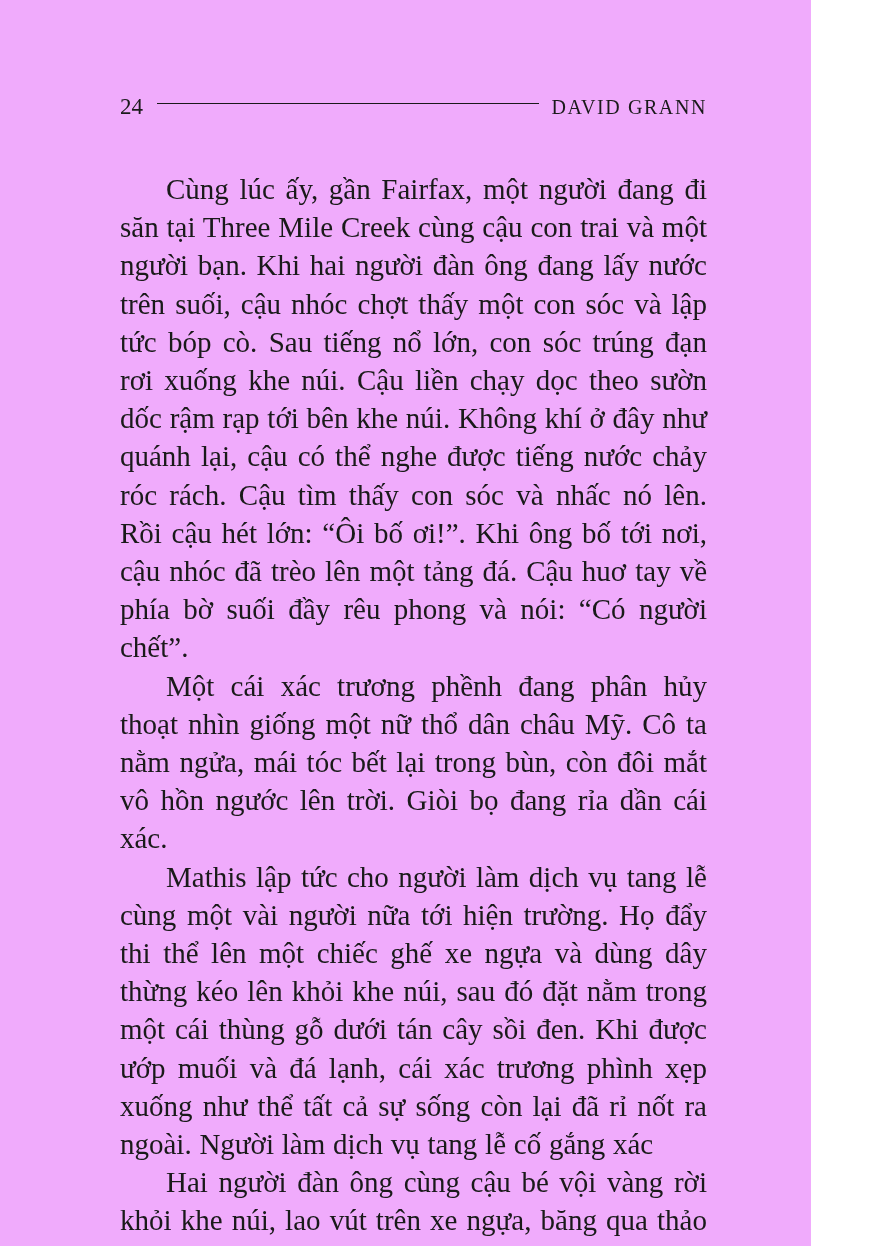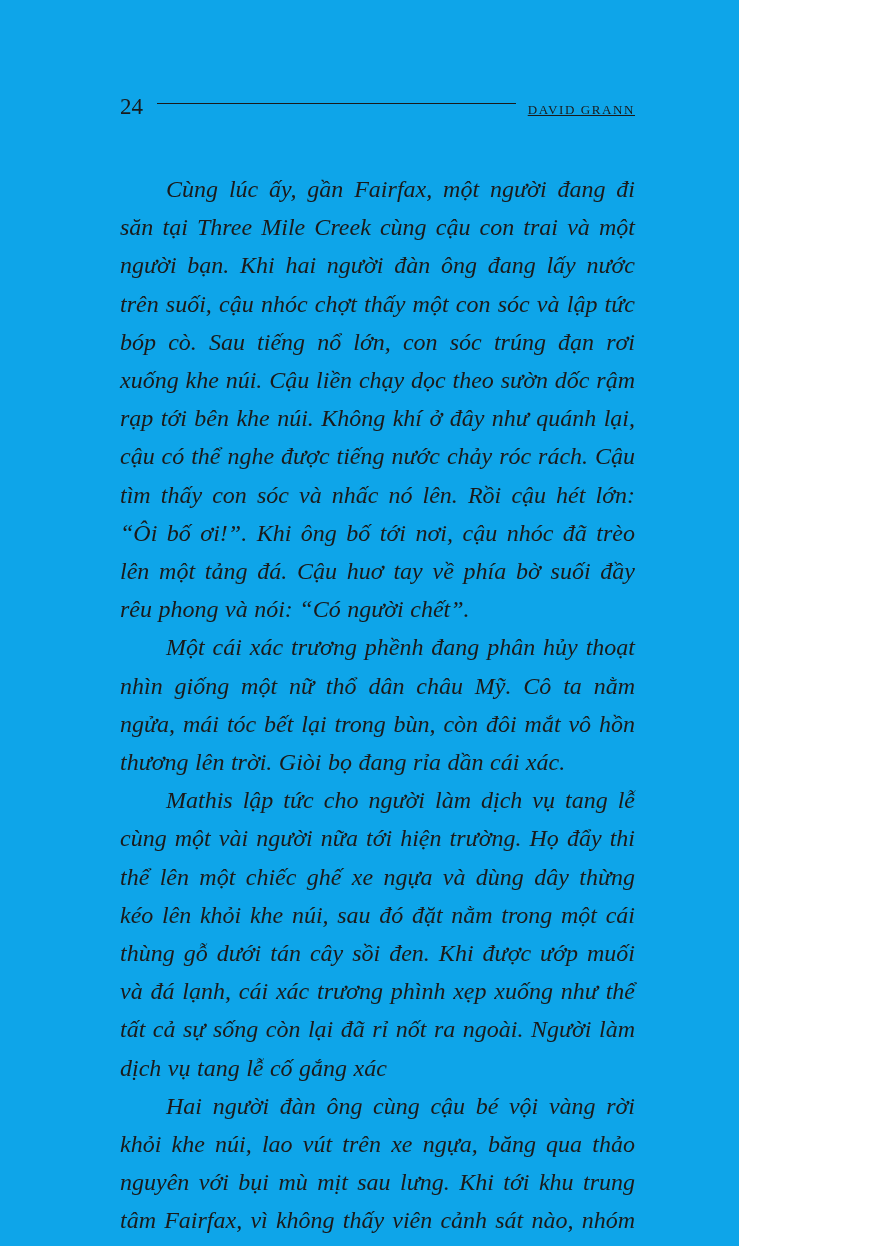--- a/index.html
+++ b/index.html
@@ -2,23 +2,23 @@
 <html><head>
   <meta charset="utf-8">
   <style>
     html, body {
       margin: 0;
       padding: 0;
       background: #ffffff;
     }
     .page {
       position: relative;
-      width: 739px;
+      width: 811px;
       height: 1246px;
-      background: #0ea5e9;
+      background: #f0abfc;
       box-sizing: border-box;
       padding: 94px 104px 0 120px;
       font-family: "Liberation Serif", "DejaVu Serif", serif;
       color: #1a1a1a;
       overflow: hidden;
     }
     .page-header {
       display: flex;
       align-items: baseline;
       width: 100%;
@@ -31,52 +31,50 @@
     .header-rule {
       flex: 1 1 auto;
       border-bottom: 1.5px solid #1a1a1a;
       margin: 0 12px 0 14px;
       position: relative;
       top: -4px;
       height: 1px;
       align-self: center;
     }
     .running-head {
-      font-size: 13px;
+      font-size: 20px;
       letter-spacing: 1.6px;
       color: #1a1a1a;
       flex: 0 0 auto;
       text-transform: uppercase;
-      text-decoration: underline;
     }
     .page-body {
       margin-top: 50px;
     }
     .page-body p {
       margin: 0;
-      font-size: 24px;
+      font-size: 29px;
       line-height: 38.2px;
       text-align: justify;
       text-indent: 46px;
       color: #1a1a1a;
       word-spacing: 0.5px;
-      font-style: italic;
     }
   </style>
 </head>
 <body>
 
 <div class="page">
 
   <header class="page-header">
     <span class="page-number">24</span>
     <span class="header-rule"></span>
     <span class="running-head">DAVID GRANN</span>
   </header>
 
   <main class="page-body">
     <p>Cùng lúc ấy, gần Fairfax, một người đang đi săn tại Three Mile Creek cùng cậu con trai và một người bạn. Khi hai người đàn ông đang lấy nước trên suối, cậu nhóc chợt thấy một con sóc và lập tức bóp cò. Sau tiếng nổ lớn, con sóc trúng đạn rơi xuống khe núi. Cậu liền chạy dọc theo sườn dốc rậm rạp tới bên khe núi. Không khí ở đây như quánh lại, cậu có thể nghe được tiếng nước chảy róc rách. Cậu tìm thấy con sóc và nhấc nó lên. Rồi cậu hét lớn: “Ôi bố ơi!”. Khi ông bố tới nơi, cậu nhóc đã trèo lên một tảng đá. Cậu huơ tay về phía bờ suối đầy rêu phong và nói: “Có người chết”.</p>
-    <p>Một cái xác trương phềnh đang phân hủy thoạt nhìn giống một nữ thổ dân châu Mỹ. Cô ta nằm ngửa, mái tóc bết lại trong bùn, còn đôi mắt vô hồn thương lên trời. Giòi bọ đang rỉa dần cái xác.</p>
+    <p>Một cái xác trương phềnh đang phân hủy thoạt nhìn giống một nữ thổ dân châu Mỹ. Cô ta nằm ngửa, mái tóc bết lại trong bùn, còn đôi mắt vô hồn ngước lên trời. Giòi bọ đang rỉa dần cái xác.</p>
     <p>Mathis lập tức cho người làm dịch vụ tang lễ cùng một vài người nữa tới hiện trường. Họ đẩy thi thể lên một chiếc ghế xe ngựa và dùng dây thừng kéo lên khỏi khe núi, sau đó đặt nằm trong một cái thùng gỗ dưới tán cây sồi đen. Khi được ướp muối và đá lạnh, cái xác trương phình xẹp xuống như thể tất cả sự sống còn lại đã rỉ nốt ra ngoài. Người làm dịch vụ tang lễ cố gắng xác</p>
     <p>Hai người đàn ông cùng cậu bé vội vàng rời khỏi khe núi, lao vút trên xe ngựa, băng qua thảo nguyên với bụi mù mịt sau lưng. Khi tới khu trung tâm Fairfax, vì không thấy viên cảnh sát nào, nhóm người dừng trước Công ty thương mại Ngọn Đồi Lớn (Big Hill Trading Company) – một cửa hàng tạp hóa và cũng là một trại hòm có quy mô. Họ nói với người chủ, Scott Mathis, về chuyện đã xảy ra.</p>
   </main>
 
 </div>
 
 </body></html>

